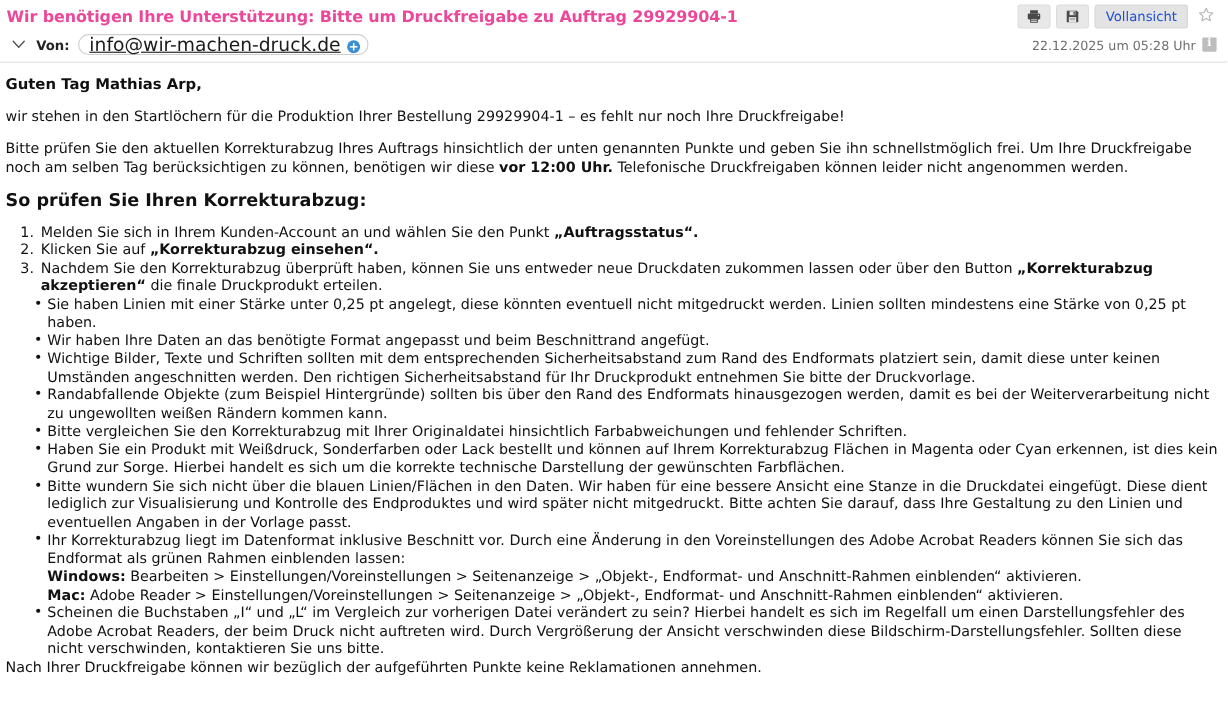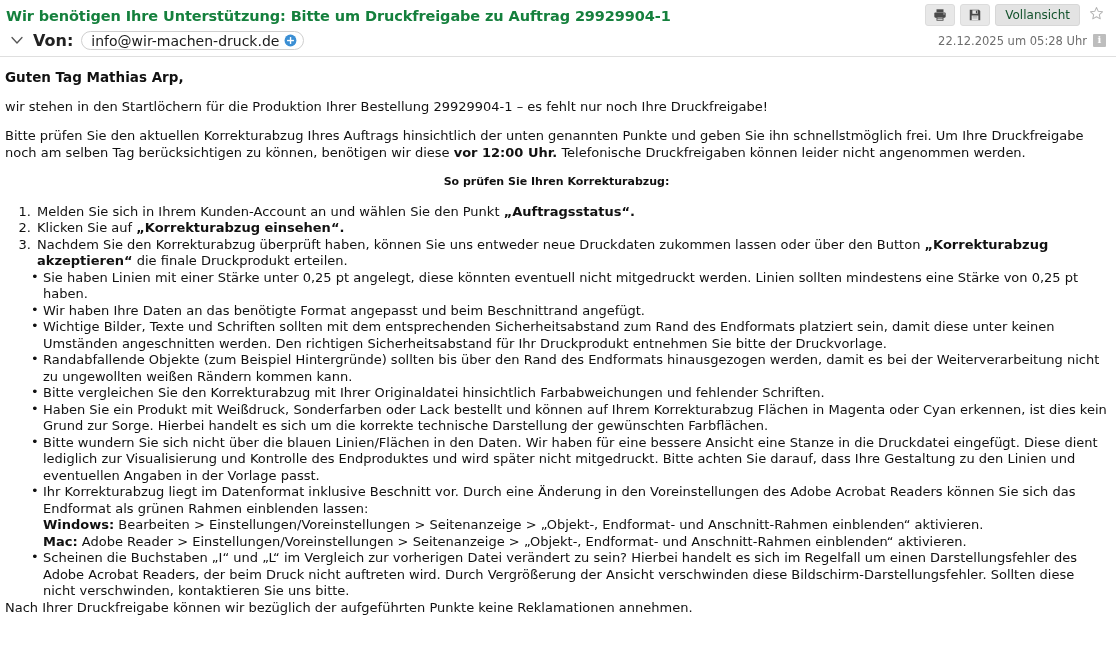--- a/index.html
+++ b/index.html
@@ -24,21 +24,21 @@
   }
   .subject-row {
     display: flex;
     align-items: flex-start;
     padding: 6px 8px 3px 6px;
     min-height: 24px;
   }
   .subject-text {
     font-size: 14.5px;
     font-weight: bold;
-    color: #15803d;
+    color: #ec4899;
     line-height: 18px;
     letter-spacing: -0.1px;
     flex: 1 1 auto;
     padding-top: 1px;
     white-space: nowrap;
     overflow: hidden;
   }
   .header-actions {
     display: flex;
     align-items: center;
@@ -62,21 +62,21 @@
   .pill-btn {
     height: 22px;
     background: #e3e3e3;
     border: 1px solid #d7d7d7;
     border-radius: 3px;
     display: flex;
     align-items: center;
     justify-content: center;
     padding: 0 9px;
     font-size: 12px;
-    color: #14532d;
+    color: #1d4ed8;
     cursor: pointer;
     line-height: 1;
   }
   .star-btn {
     width: 20px;
     height: 22px;
     display: flex;
     align-items: center;
     justify-content: center;
     cursor: pointer;
@@ -93,38 +93,39 @@
     width: 14px;
     height: 14px;
     display: flex;
     align-items: center;
     justify-content: center;
     cursor: pointer;
     margin-right: 9px;
     flex: 0 0 auto;
   }
   .from-label {
-    font-size: 16px;
+    font-size: 12px;
     font-weight: bold;
     color: #222222;
     margin-right: 8px;
     flex: 0 0 auto;
   }
   .sender-chip {
     display: inline-flex;
     align-items: center;
     gap: 5px;
     border: 1px solid #cfcfcf;
     border-radius: 11px;
     padding: 1px 6px 1px 9px;
     background: #ffffff;
-    font-size: 14px;
+    font-size: 17px;
     color: #1a1a1a;
     cursor: pointer;
     height: 19px;
+    text-decoration: underline;
   }
   .chip-plus {
     width: 13px;
     height: 13px;
     flex: 0 0 auto;
     display: block;
   }
   .timestamp-wrap {
     margin-left: auto;
     display: flex;
@@ -170,23 +171,22 @@
   }
   .mail-body b, .mail-body strong { font-weight: bold; }
 
   .greeting {
     font-weight: bold;
     font-size: 13.5px;
     margin: 0 0 13px 0;
   }
   .section-head {
     font-weight: bold;
-    font-size: 11px;
+    font-size: 16px;
     margin: 0 0 7px 0;
-    text-align: center;
   }
   .section-head.spaced { margin-top: 17px; }
 
   ol.steps {
     margin: 0 0 0 0;
     padding-left: 30px;
     list-style-position: outside;
   }
   ol.steps li {
     margin-bottom: 0px;

